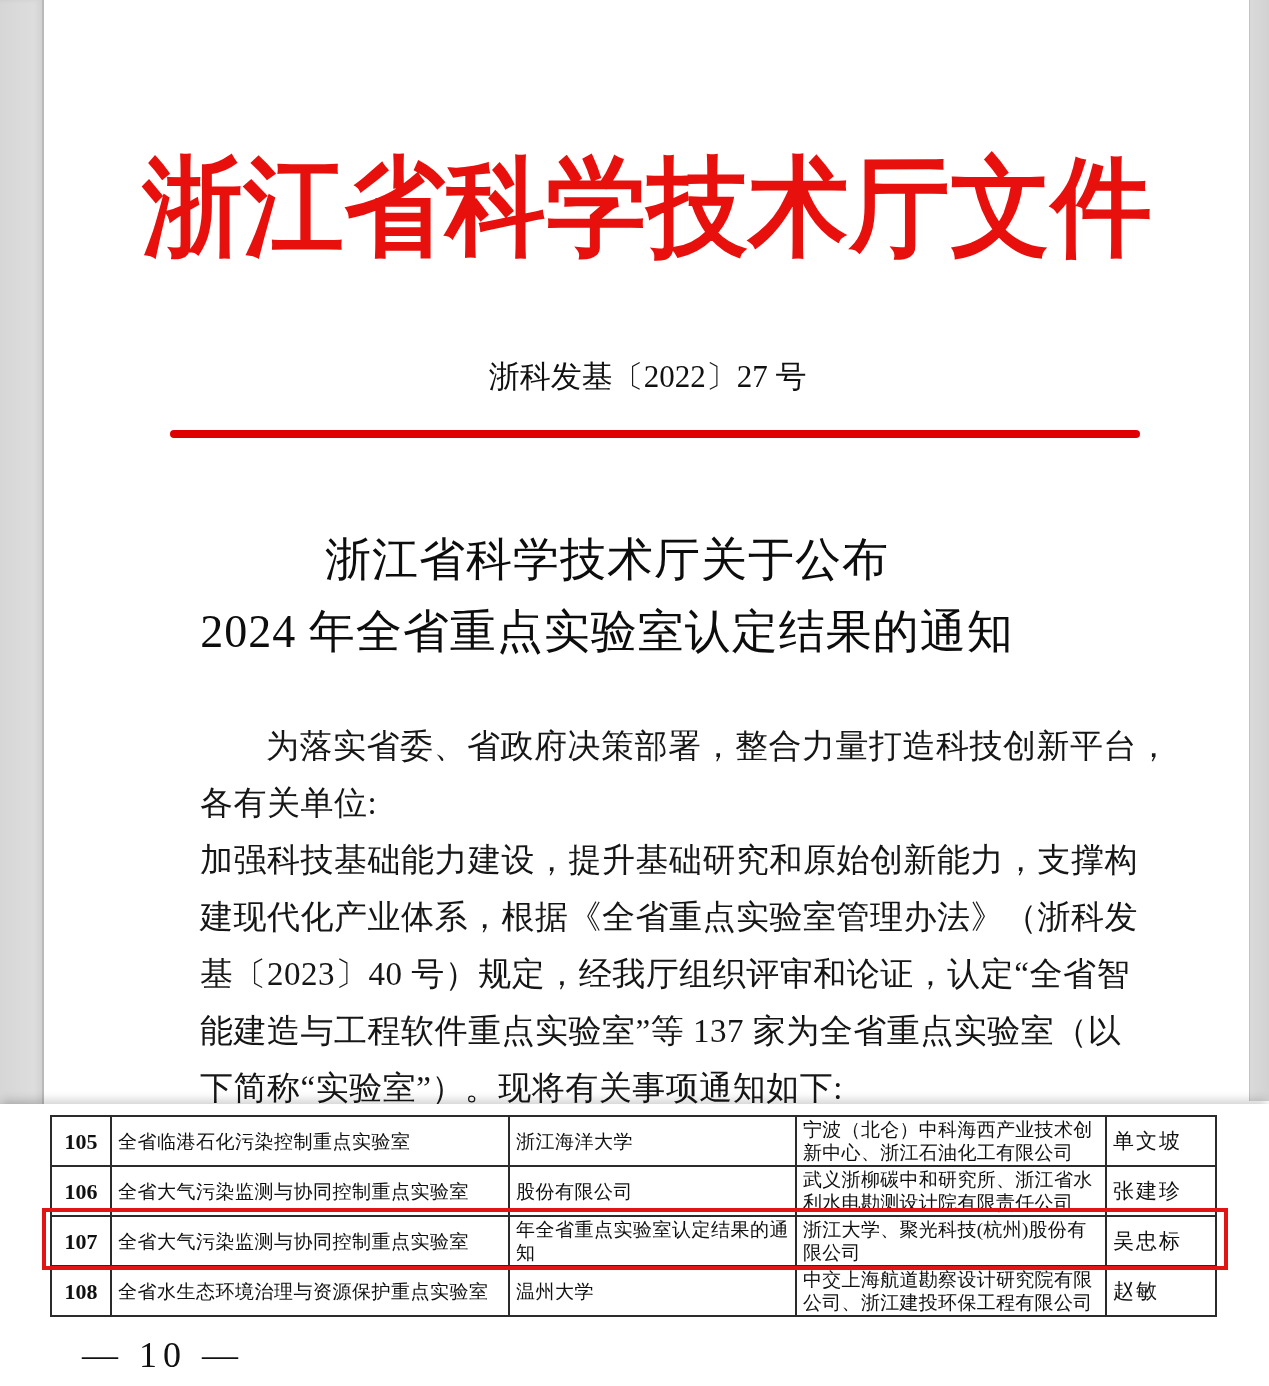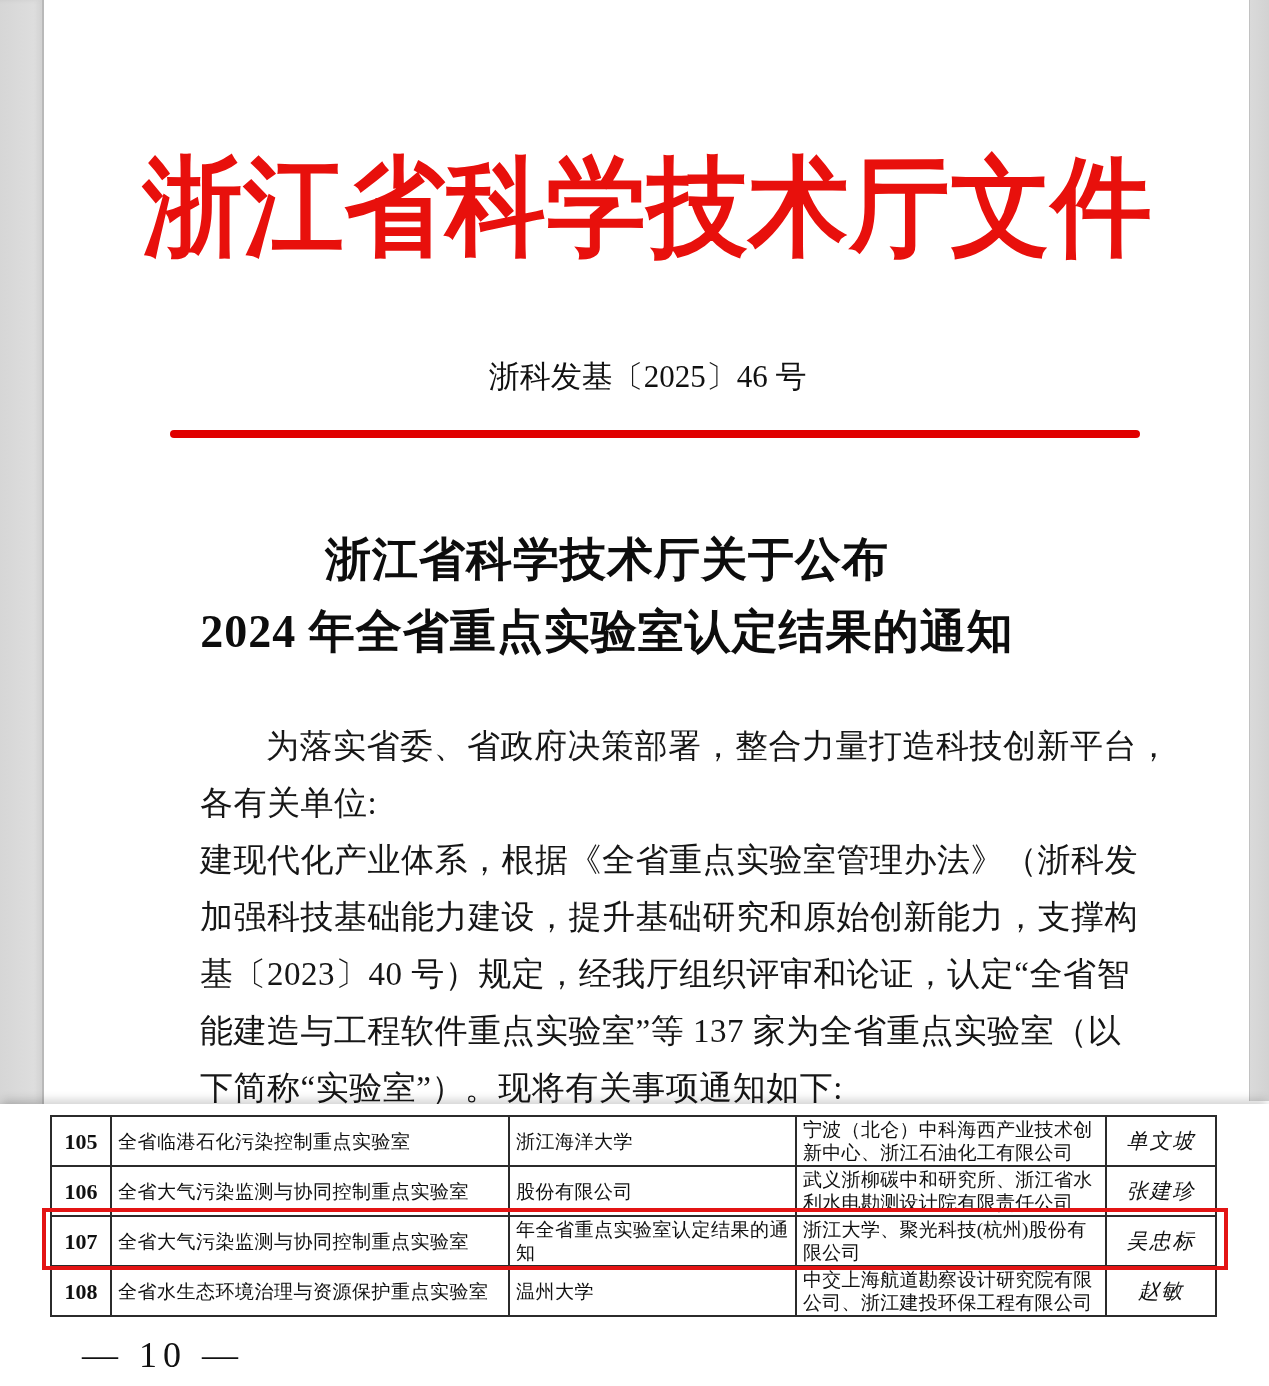--- a/index.html
+++ b/index.html
@@ -44,21 +44,21 @@
   }
 
   .red-rule {
     position: absolute; left: 170px; top: 430px; width: 970px; height: 8px;
     border-radius: 4px;
   }
 
   .notice-title {
     position: absolute; left: 45px; top: 524px; width: 1124px;
     text-align: center;
-    font-weight: 700;
+    font-weight: 400;
     font-size: 46px; line-height: 72px;
     color: #0d0d0d;
     letter-spacing: 1px;
   }
 
   .body-block {
     position: absolute; left: 200px; top: 718px; width: 912px;
     font-size: 33px; line-height: 57px;
     color: #161616;
     letter-spacing: 0.5px;
@@ -86,21 +86,21 @@
     border: 2px solid #2b2b2b;
     height: 50px;
     padding: 1px 6px;
     vertical-align: middle;
     overflow: hidden;
   }
   td.c-no { text-align: center; font-size: 22px; font-weight: 600; }
   td.c-lab { padding-left: 18px; letter-spacing: 0.5px; margin-top: 20px; }
   td.c-host { padding-left: 12px; letter-spacing: 0.5px; }
   td.c-partner { padding-left: 8px; letter-spacing: 0.3px; }
-  td.c-director { text-align: center; letter-spacing: 2px; font-size: 21px; font-style: italic; }
+  td.c-director { letter-spacing: 2px; font-size: 21px; }
 
   .highlight-box {
     position: absolute; left: 42px; top: 104px;
     width: 1186px; height: 62px;
     border: 4px solid #e31414;
     pointer-events: none;
   }
 
   .page-number {
     position: absolute; left: 82px; top: 230px;
@@ -111,34 +111,34 @@
 </head>
 <body>
 
 <div class="canvas">
 
   <div class="edge-left"></div>
   <div class="edge-right"></div>
 
   <div class="letterhead" style="color:#e8100c;">浙江省科学技术厅文件</div>
 
-  <div class="doc-number">浙科发基〔2025〕46 号</div>
+  <div class="doc-number">浙科发基〔2022〕27 号</div>
 
   <div class="red-rule" style="background:#e00000;"></div>
 
   <div class="notice-title">
     <div>浙江省科学技术厅关于公布</div>
     <div>2024 年全省重点实验室认定结果的通知</div>
   </div>
 
   <div class="body-block">
     <div class="body-line indent">为落实省委、省政府决策部署，整合力量打造科技创新平台，</div>
     <div class="body-line">各有关单位:</div>
+    <div class="body-line">加强科技基础能力建设，提升基础研究和原始创新能力，支撑构</div>
     <div class="body-line">建现代化产业体系，根据《全省重点实验室管理办法》（浙科发</div>
-    <div class="body-line">加强科技基础能力建设，提升基础研究和原始创新能力，支撑构</div>
     <div class="body-line">基〔2023〕40 号）规定，经我厅组织评审和论证，认定“全省智</div>
     <div class="body-line">能建造与工程软件重点实验室”等 137 家为全省重点实验室（以</div>
     <div class="body-line">下简称“实验室”）。现将有关事项通知如下:</div>
   </div>
 
   <div class="overlay-panel">
 
     <table class="lab-table">
       <colgroup>
         <col style="width:60px">

